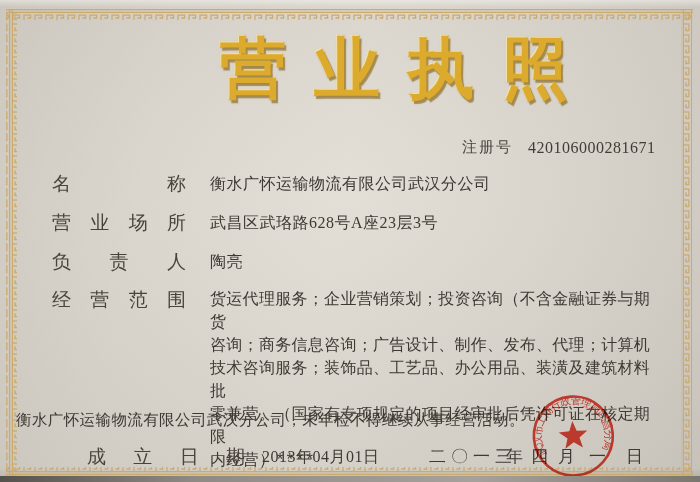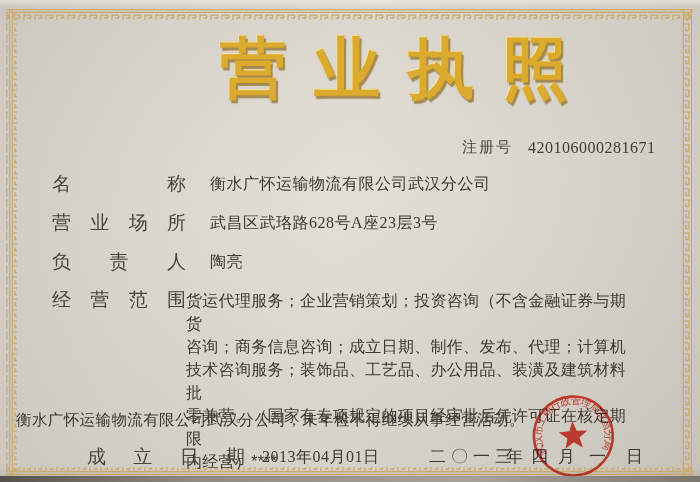--- a/index.html
+++ b/index.html
@@ -24,21 +24,21 @@
     text-shadow:2px 3px 1px rgba(128,90,8,.6),-1px -1px 1px rgba(250,233,165,.85),0 0 2px rgba(158,110,12,.45);
     padding-left:44px;
   }
   .reg{position:absolute;top:138px;left:462px;font-size:15px;display:flex;align-items:center;}
   .reg .reg-label{letter-spacing:2px;color:#4a443d;}
   .reg .reg-num{margin-left:15px;font-family:"Liberation Serif",serif;font-size:16px;letter-spacing:.5px;color:#423c36;}
   .row{position:absolute;left:52px;display:flex;align-items:flex-start;}
   .lbl{width:134px;font-size:19px;color:#49433c;text-align:justify;text-align-last:justify;-moz-text-align-last:justify;}
   .val{margin-left:24px;font-size:16px;font-family:"Liberation Serif",serif;color:#3f3933;padding-top:3px;letter-spacing:.5px;}
   .row-name{top:171px;} .row-premises{top:210px;} .row-person{top:249px;} .row-scope{top:287px;}
-  .scope-lines{width:452px;font-size:16px;font-family:Liberation Sans, sans-serif;
+  .scope-lines{margin-left:24px;width:452px;font-size:16px;font-family:Liberation Mono, monospace;
     color:#3f3933;line-height:23px;padding-top:2px;letter-spacing:.3px;}
   .note{position:absolute;left:16px;top:410px;font-size:15.5px;font-family:"Liberation Serif",serif;
     color:#3e3832;letter-spacing:.4px;}
   .row-est{top:444px;} .row-est .lbl{width:158px;margin-left:35px;} .row-est .val{margin-left:17px;}
   .issue{position:absolute;top:445px;left:0;width:700px;height:26px;font-size:17px;color:#3f3933;
     font-family:"Liberation Serif",serif;}
   .issue span{position:absolute;top:0;}
   .issue .d0{left:429px;letter-spacing:5px;text-align:right;}
   .issue .d1{left:506px;} .issue .d2{left:531px;} .issue .d3{left:558px;}
   .issue .d4{left:589px;} .issue .d5{left:626px;}
@@ -83,21 +83,21 @@
 
   <div class="row row-person">
     <span class="lbl">负责人</span>
     <span class="val">陶亮</span>
   </div>
 
   <div class="row row-scope">
     <span class="lbl">经营范围</span>
     <div class="scope-lines">
       <div>货运代理服务；企业营销策划；投资咨询（不含金融证券与期货</div>
-      <div>咨询；商务信息咨询；成立日期、制作、发布、代理；计算机</div>
+      <div>咨询；商务信息咨询；广告设计、制作、发布、代理；计算机</div>
       <div>技术咨询服务；装饰品、工艺品、办公用品、装潢及建筑材料批</div>
       <div>零兼营。（国家有专项规定的项目经审批后凭许可证在核定期限</div>
       <div>内经营）****</div>
     </div>
   </div>
 
   <div class="note">衡水广怀运输物流有限公司武汉分公司，未年检不得继续从事经营活动。</div>
 
   <div class="row row-est">
     <span class="lbl">成立日期</span>

